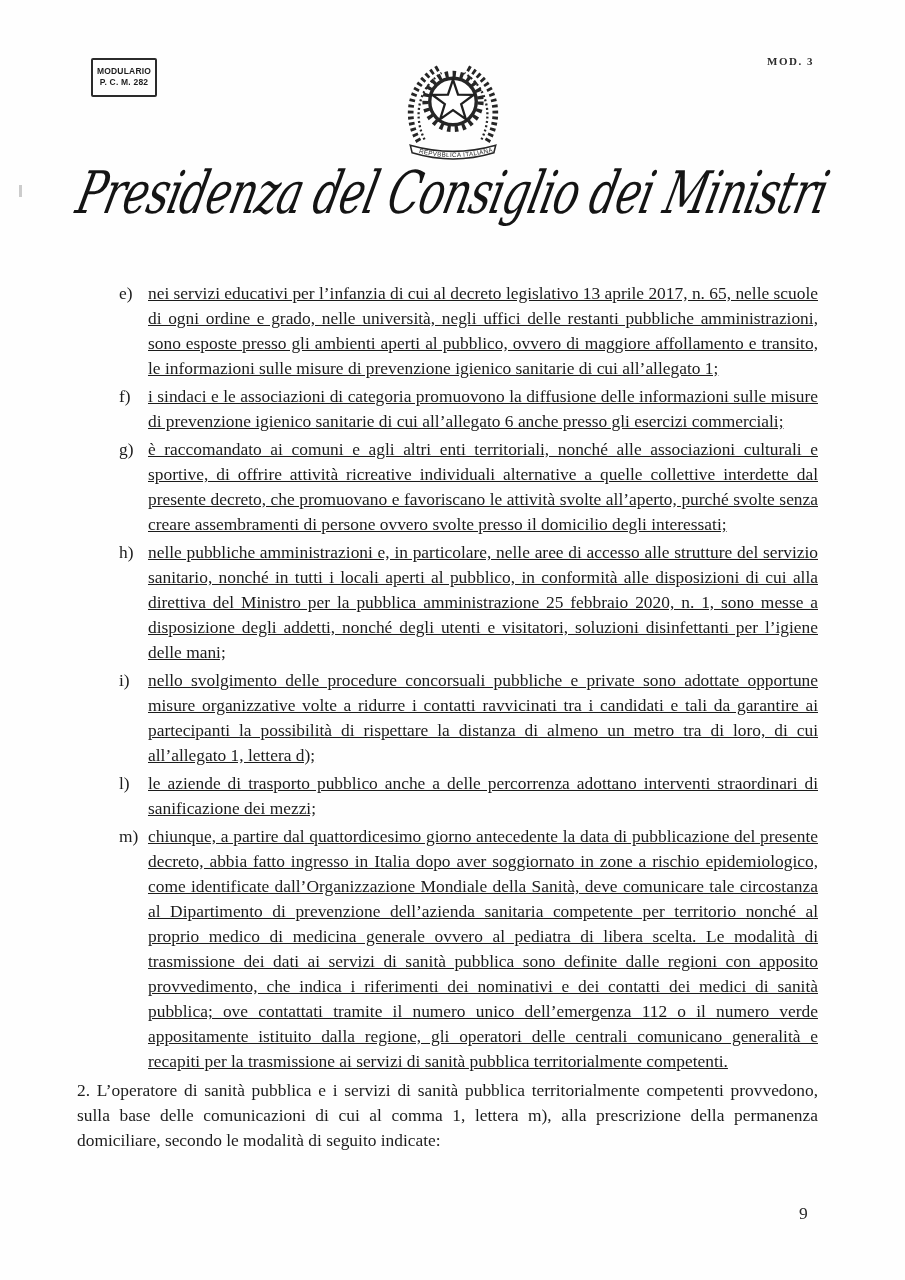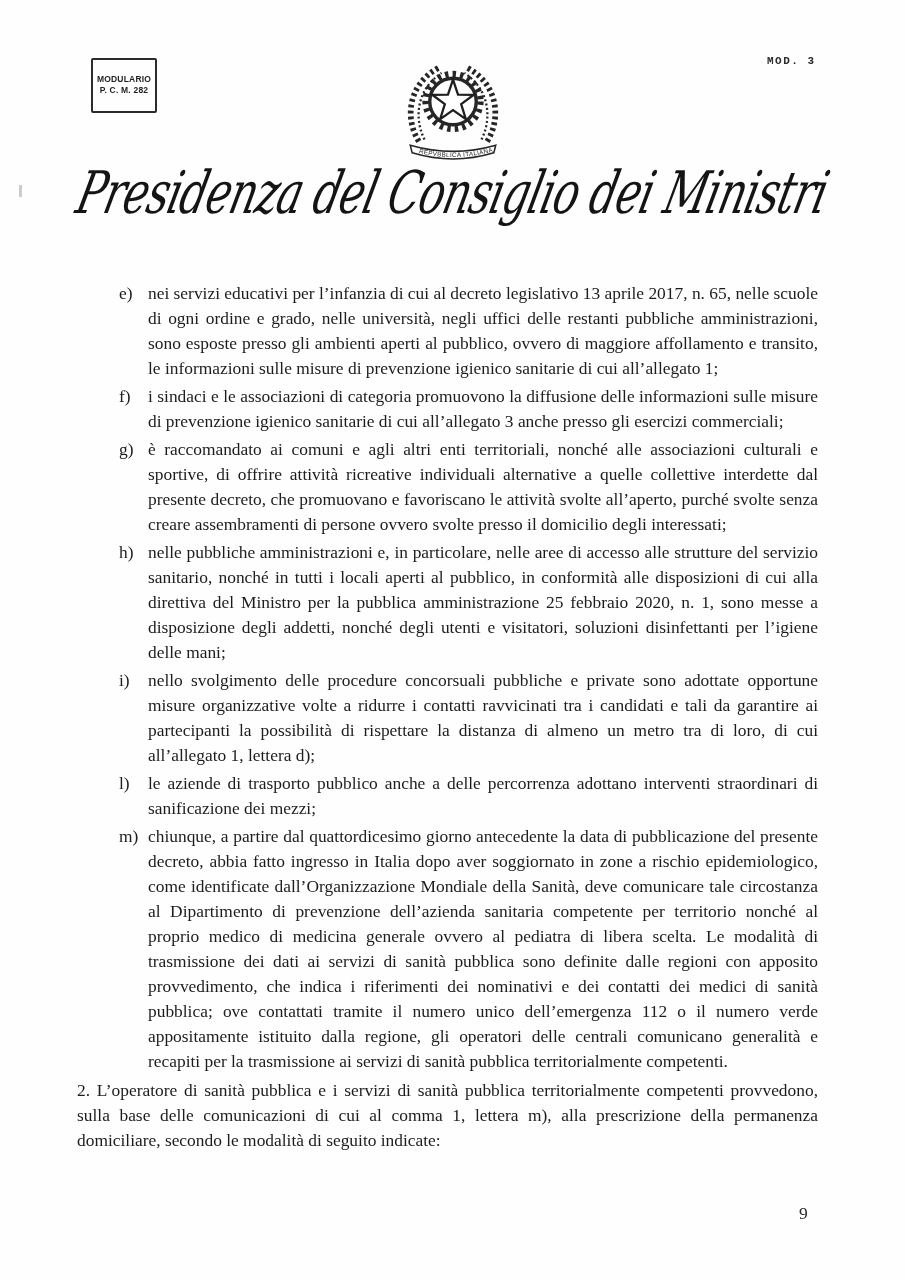--- a/index.html
+++ b/index.html
@@ -3,44 +3,44 @@
 <meta charset="utf-8">
 <style>
   html,body{margin:0;padding:0;background:#ffffff;}
   .page{
     position:relative;width:905px;height:1280px;background:#fefefe;
     font-family:"Liberation Serif",serif;color:#1c1c1c;overflow:hidden;
   }
   .scan-mark{position:absolute;left:19px;top:185px;width:3px;height:12px;background:#cccccc;}
   .stamp{
     position:absolute;left:91px;top:58px;width:56px;
-    border:2px solid #2b2b2b;border-radius:2px;padding:14px 3px;
+    border:2px solid #2b2b2b;border-radius:2px;padding:6px 3px;
     font-family:"Liberation Sans",sans-serif;font-weight:bold;font-size:8.5px;
     line-height:1.35;text-align:center;color:#1e1e1e;letter-spacing:0.2px;
     box-shadow:inset 0 0 0 1px #ffffff;
   }
   .mod-label{
     position:absolute;left:767px;top:55px;
-    font-family:Liberation Mono, monospace;font-weight:bold;
+    font-family:Liberation Serif, serif;font-weight:bold;
     font-size:11px;letter-spacing:1.5px;color:#2b2b2b;
   }
   .emblem{position:absolute;left:50%;top:57px;transform:translateX(-50%);width:114px;height:108px;}
   .letterhead{
     position:absolute;top:168px;left:0;width:100%;text-align:center;
     font-family:"DejaVu Serif",serif;font-style:italic;font-weight:500;
     font-size:42px;color:#141414;letter-spacing:-1px;white-space:nowrap;
     transform:skewX(-13deg) scaleY(1.4);transform-origin:50% 50%;
   }
   .content{
     position:absolute;left:77px;top:281px;width:741px;
     font-size:17.4px;line-height:25px;text-align:justify;
   }
   .li{display:flex;padding-left:42px;margin-bottom:3px;}
   .li-label{flex:0 0 29px;}
-  .li-text{flex:1;text-align:justify;}
+  .li-text{flex:1;text-align:justify;text-decoration:underline;}
   .closing{margin:4px 0 0 0;text-align:justify;}
   .pagenum{position:absolute;left:799px;top:1203px;font-size:17.5px;color:#2a2a2a;}
 </style>
 </head>
 <body>
 
 <div class="page">
 
   <div class="scan-mark"></div>
 
@@ -74,21 +74,21 @@
 
   <div class="content">
     <div>
   <div class="li">
     <span class="li-label">e)</span>
     <span class="li-text">nei servizi educativi per l’infanzia di cui al decreto legislativo 13 aprile 2017, n. 65, nelle scuole di ogni ordine e grado, nelle università, negli uffici delle restanti pubbliche amministrazioni, sono esposte presso gli ambienti aperti al pubblico, ovvero di maggiore affollamento e transito, le informazioni sulle misure di prevenzione igienico sanitarie di cui all’allegato 1;</span>
   </div>
 
   <div class="li">
     <span class="li-label">f)</span>
-    <span class="li-text">i sindaci e le associazioni di categoria promuovono la diffusione delle informazioni sulle misure di prevenzione igienico sanitarie di cui all’allegato 3 anche presso gli esercizi commerciali;</span>
+    <span class="li-text">i sindaci e le associazioni di categoria promuovono la diffusione delle informazioni sulle misure di prevenzione igienico sanitarie di cui all’allegato 6 anche presso gli esercizi commerciali;</span>
   </div>
 
   <div class="li">
     <span class="li-label">g)</span>
     <span class="li-text">è raccomandato ai comuni e agli altri enti territoriali, nonché alle associazioni culturali e sportive, di offrire attività ricreative individuali alternative a quelle collettive interdette dal presente decreto, che promuovano e favoriscano le attività svolte all’aperto, purché svolte senza creare assembramenti di persone ovvero svolte presso il domicilio degli interessati;</span>
   </div>
 
   <div class="li">
     <span class="li-label">h)</span>
     <span class="li-text">nelle pubbliche amministrazioni e, in particolare, nelle aree di accesso alle strutture del servizio sanitario, nonché in tutti i locali aperti al pubblico, in conformità alle disposizioni di cui alla direttiva del Ministro per la pubblica amministrazione 25 febbraio 2020, n. 1, sono messe a disposizione degli addetti, nonché degli utenti e visitatori, soluzioni disinfettanti per l’igiene delle mani;</span>

